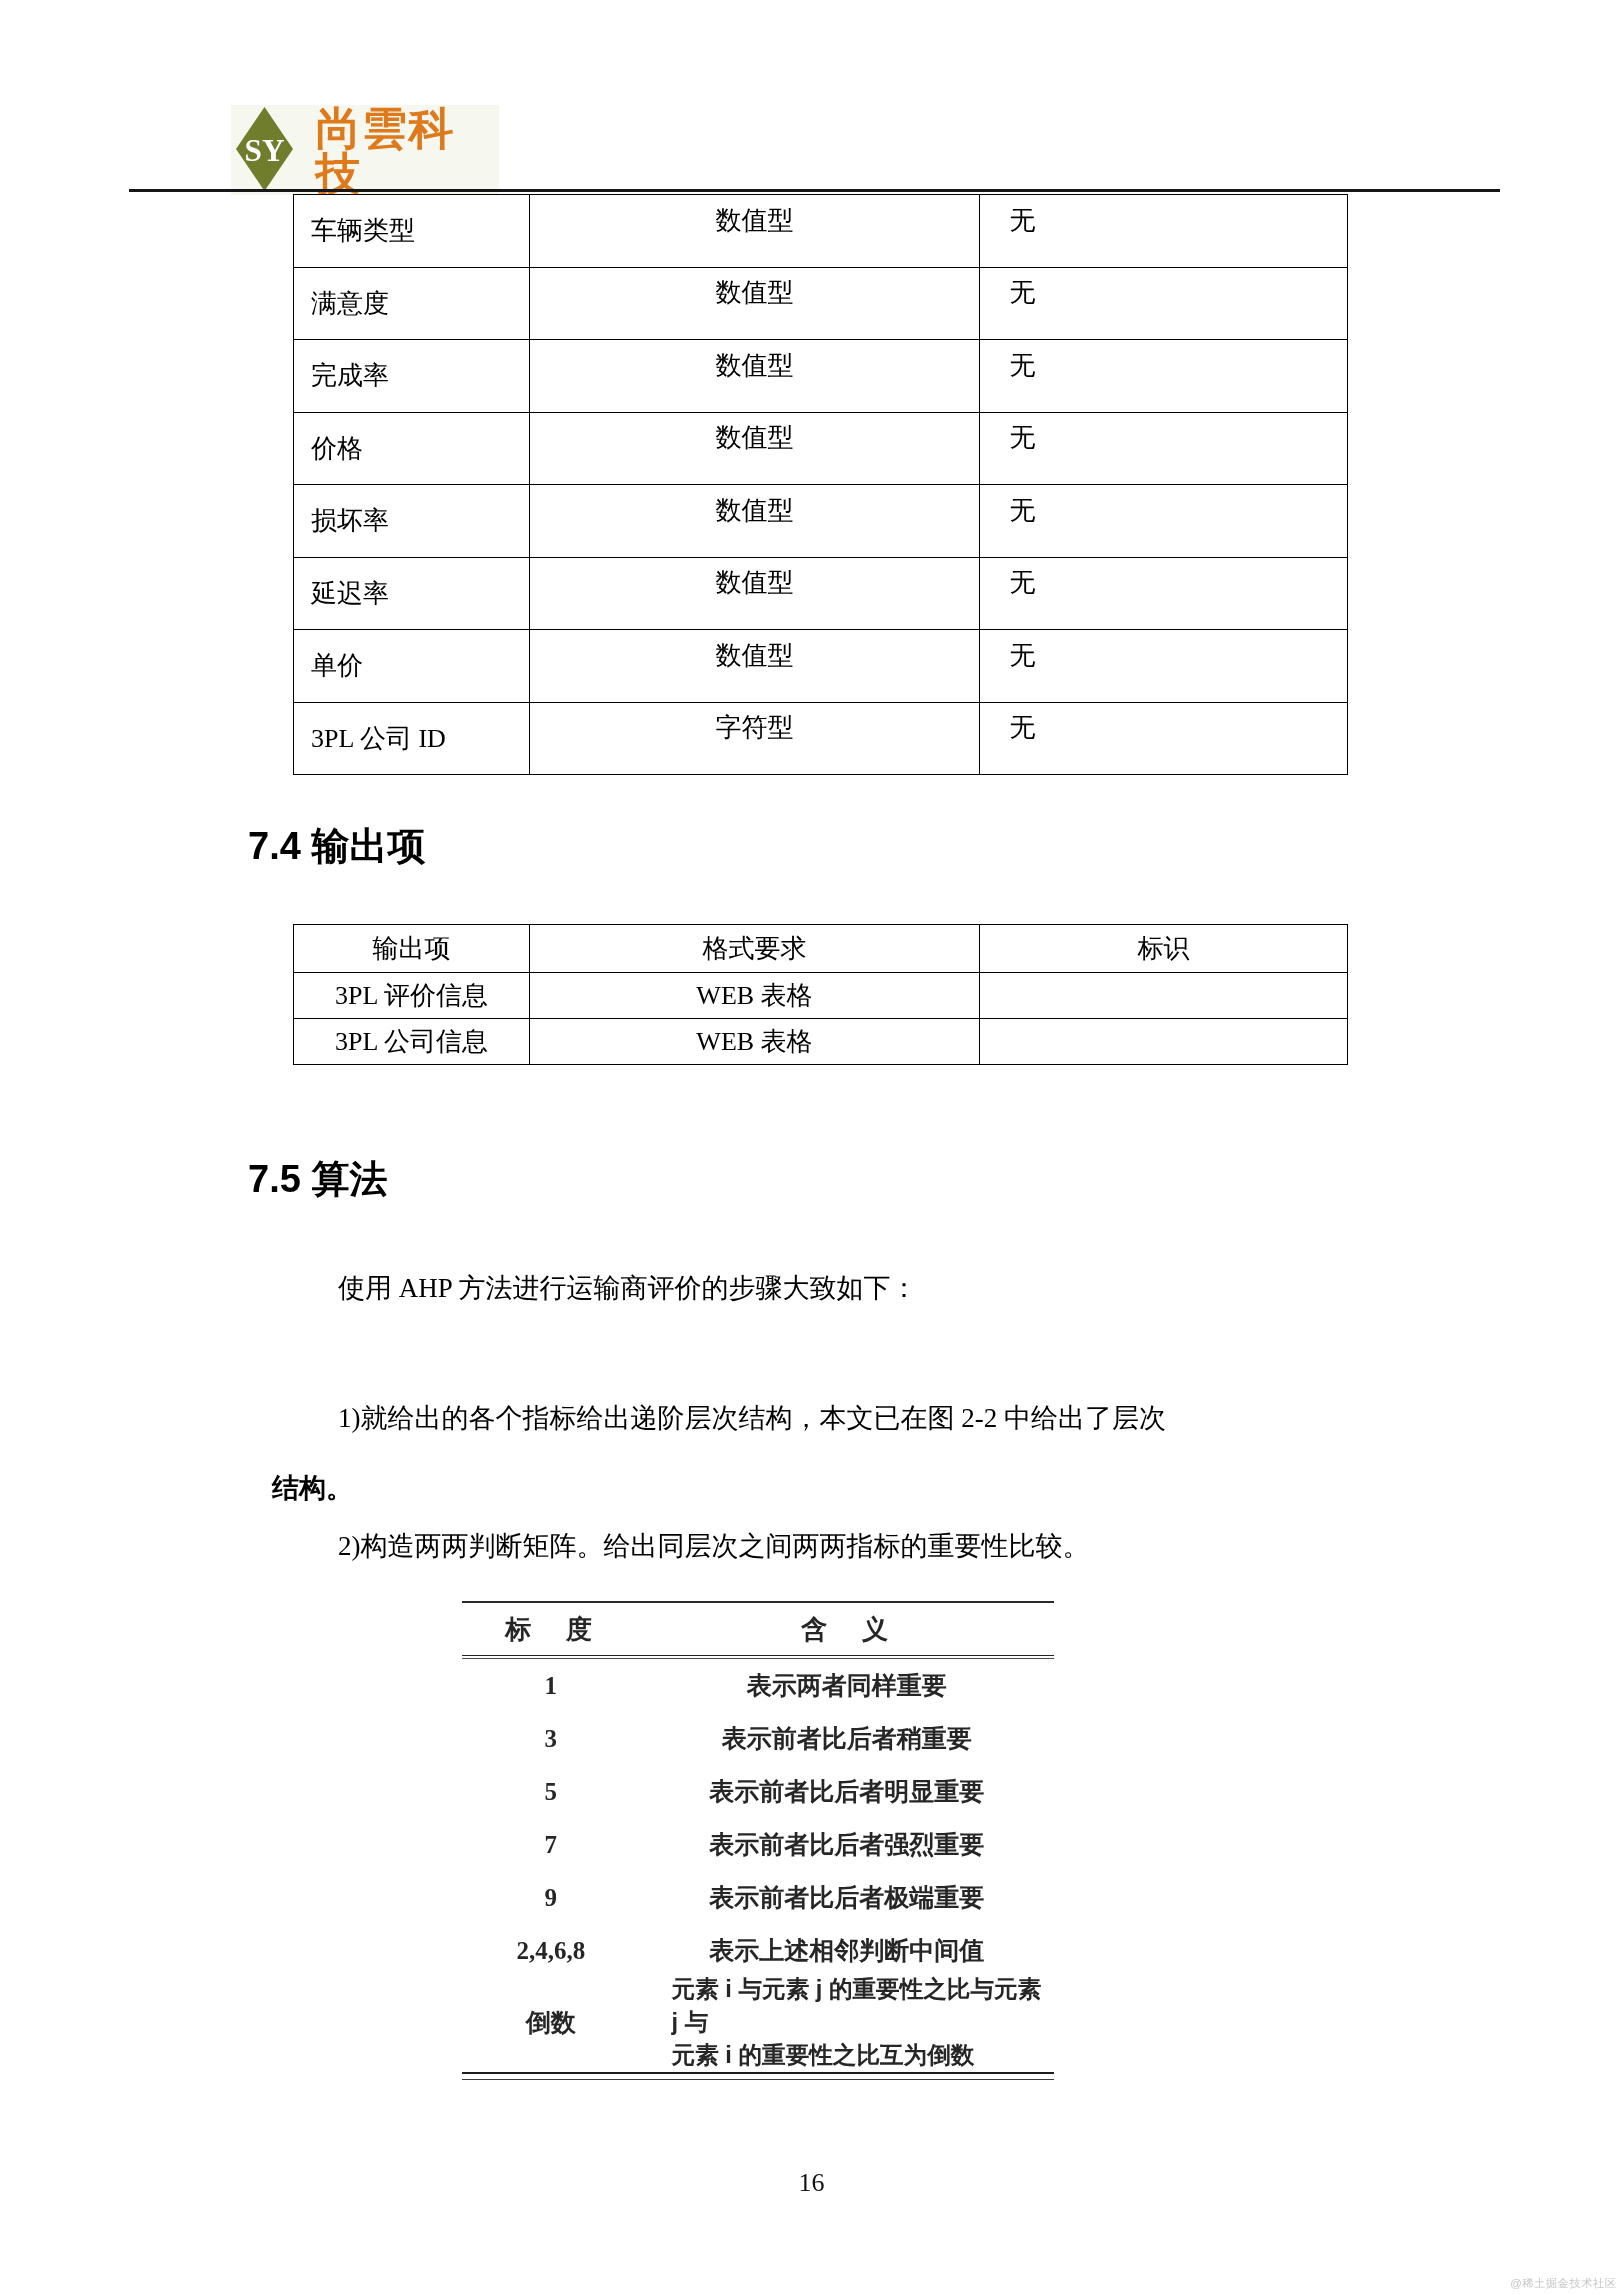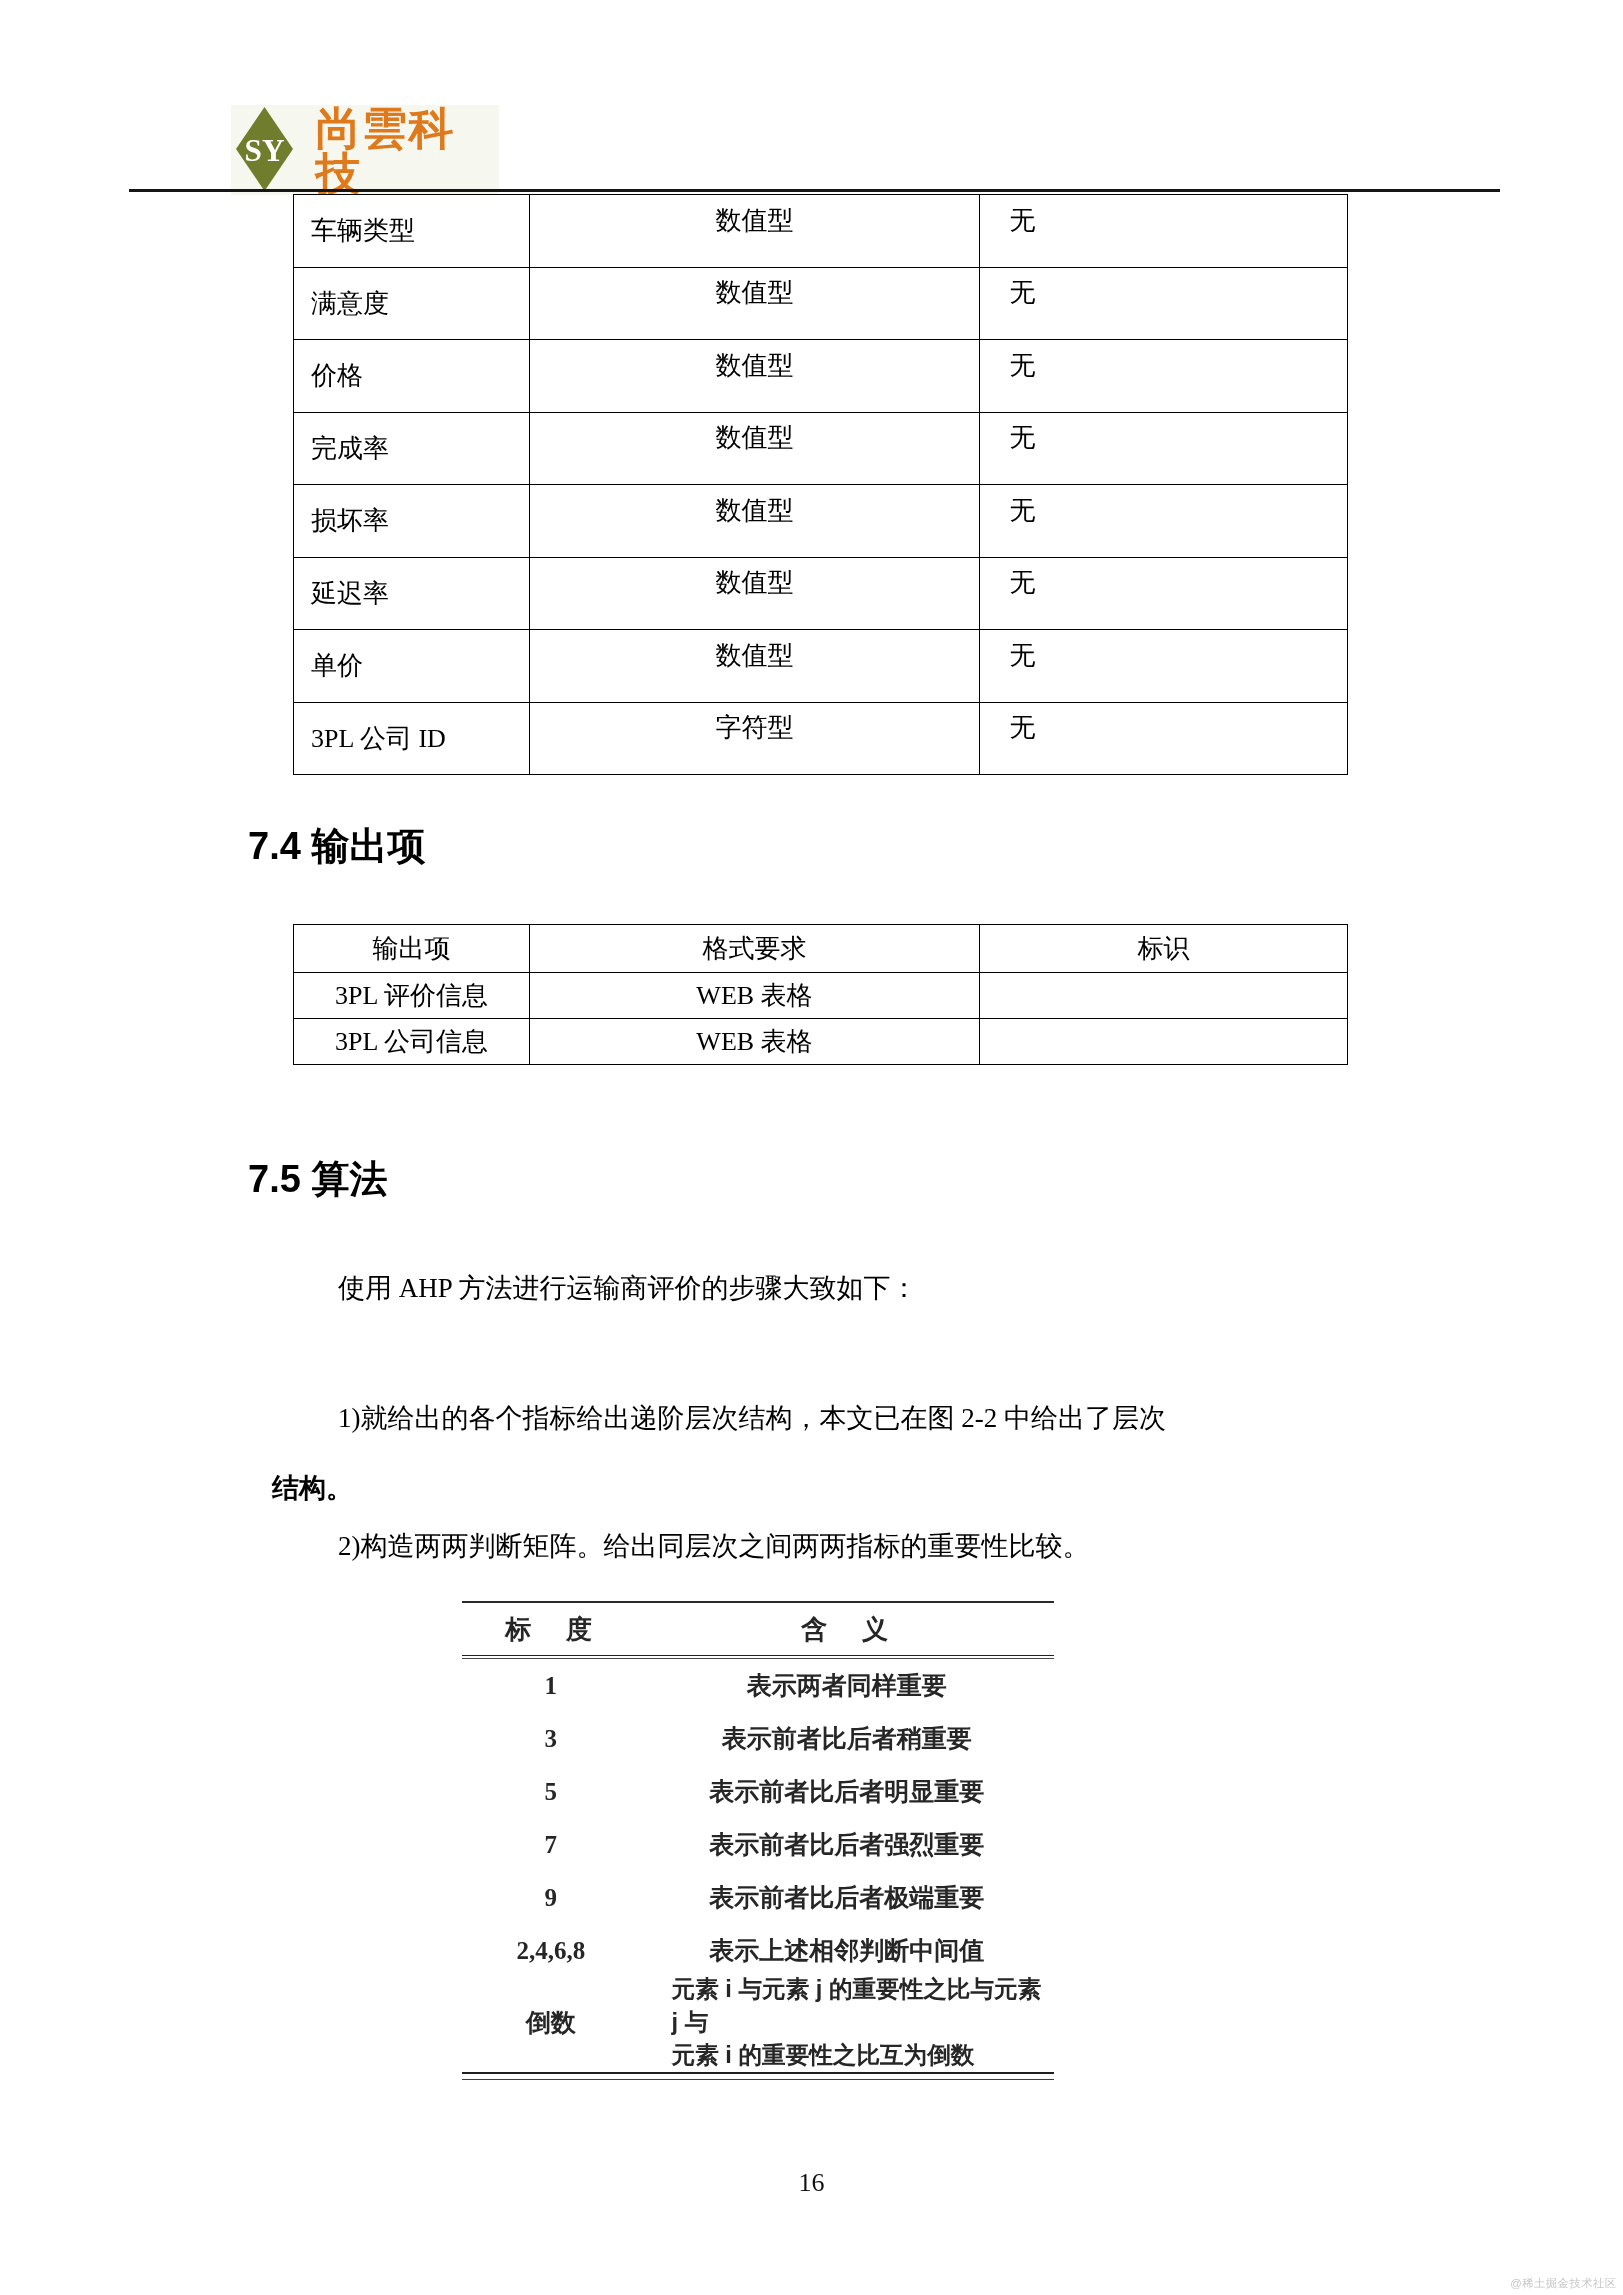--- a/index.html
+++ b/index.html
@@ -102,26 +102,26 @@
       <td class="c1">车辆类型</td>
       <td class="c2">数值型</td>
       <td class="c3">无</td>
     </tr>
     <tr>
       <td class="c1">满意度</td>
       <td class="c2">数值型</td>
       <td class="c3">无</td>
     </tr>
     <tr>
+      <td class="c1">完成率</td>
+      <td class="c2">数值型</td>
+      <td class="c3">无</td>
+    </tr>
+    <tr>
       <td class="c1">价格</td>
-      <td class="c2">数值型</td>
-      <td class="c3">无</td>
-    </tr>
-    <tr>
-      <td class="c1">完成率</td>
       <td class="c2">数值型</td>
       <td class="c3">无</td>
     </tr>
     <tr>
       <td class="c1">损坏率</td>
       <td class="c2">数值型</td>
       <td class="c3">无</td>
     </tr>
     <tr>
       <td class="c1">延迟率</td>

